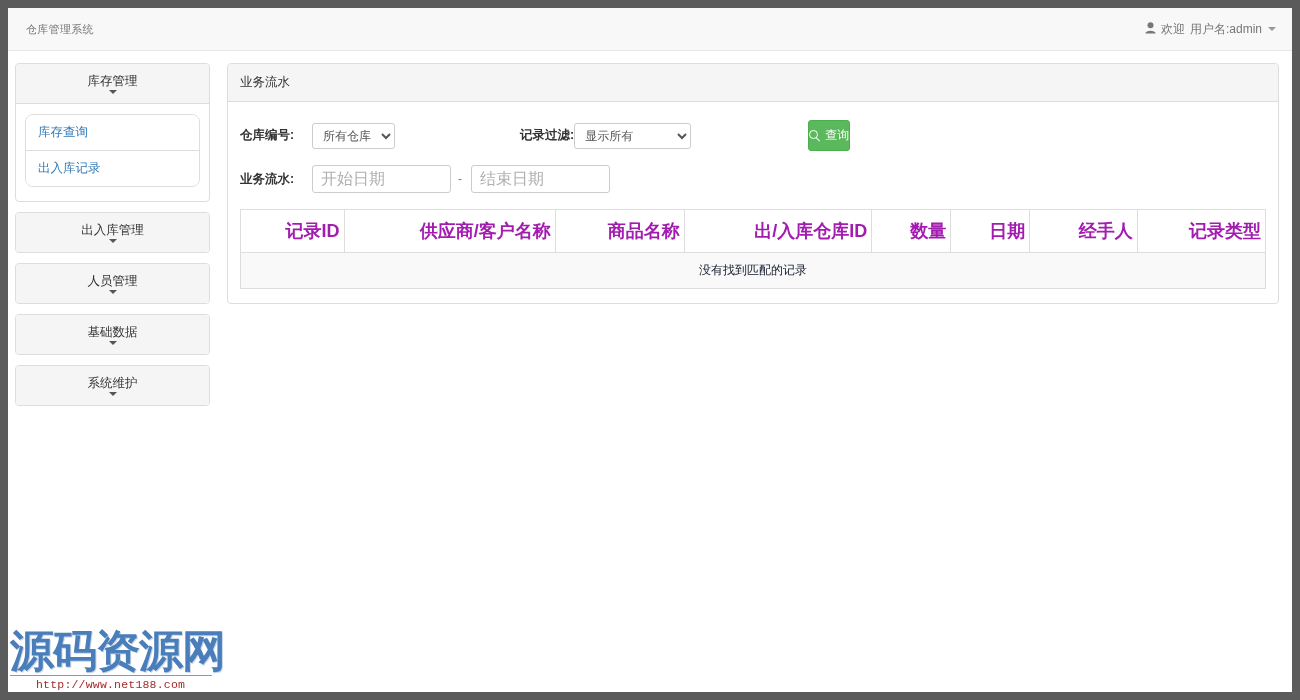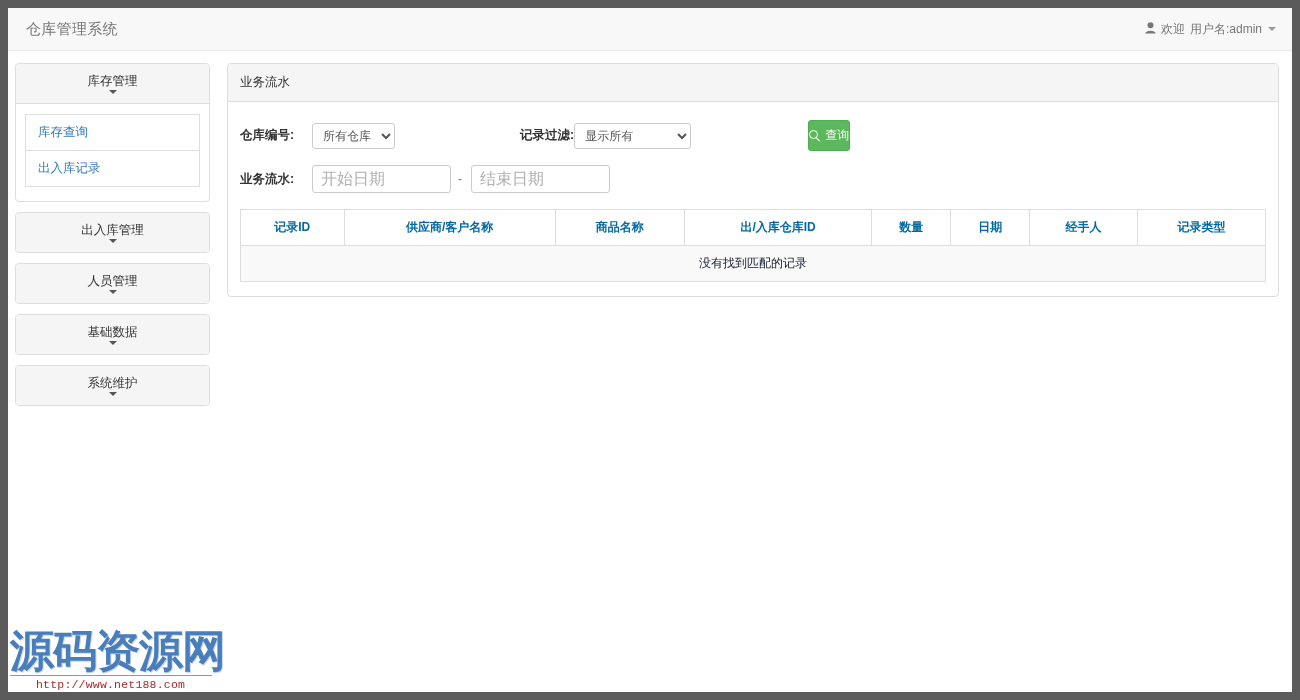--- a/index.html
+++ b/index.html
@@ -29,21 +29,21 @@
     height: 43px;
     background: #f8f8f8;
     border-bottom: 1px solid #e7e7e7;
     display: flex;
     align-items: center;
     justify-content: space-between;
     padding: 0 16px 0 18px;
   }
 
   .navbar-brand {
-    font-size: 15px;
+    font-size: 11px;
     color: #777777;
     letter-spacing: .3px;
   }
 
   .navbar-right {
     display: flex;
     align-items: center;
     font-size: 12px;
     color: #777777;
   }
@@ -111,21 +111,21 @@
     border-right: 4px solid transparent;
     border-top: 4px solid #555;
   }
 
   .panel-body-nav {
     padding: 10px 9px 14px 9px;
   }
 
   .nav-list {
     border: 1px solid #dddddd;
-    border-radius: 0;
+    border-radius: 8px;
     overflow: hidden;
   }
 
   .nav-link {
     display: block;
     padding: 9px 12px;
     font-size: 12.5px;
     color: #337ab7;
     text-decoration: none;
     background: #ffffff;
@@ -260,25 +260,25 @@
   .table-wrap { margin-top: 16px; }
 
   table.records {
     width: 100%;
     border-collapse: collapse;
     table-layout: fixed;
   }
 
   table.records th {
     border: 1px solid #dddddd;
-    font-size: 12px;
-    color: #0369a1;
+    font-size: 18px;
+    color: #a21caf;
     font-weight: bold;
     padding: 9px 4px;
-    text-align: center;
+    text-align: right;
     background: #ffffff;
   }
 
   table.records td.empty-cell {
     border: 1px solid #dddddd;
     background: #f9f9f9;
     text-align: center;
     font-size: 12px;
     color: #0f172a;
     padding: 9px 4px;

